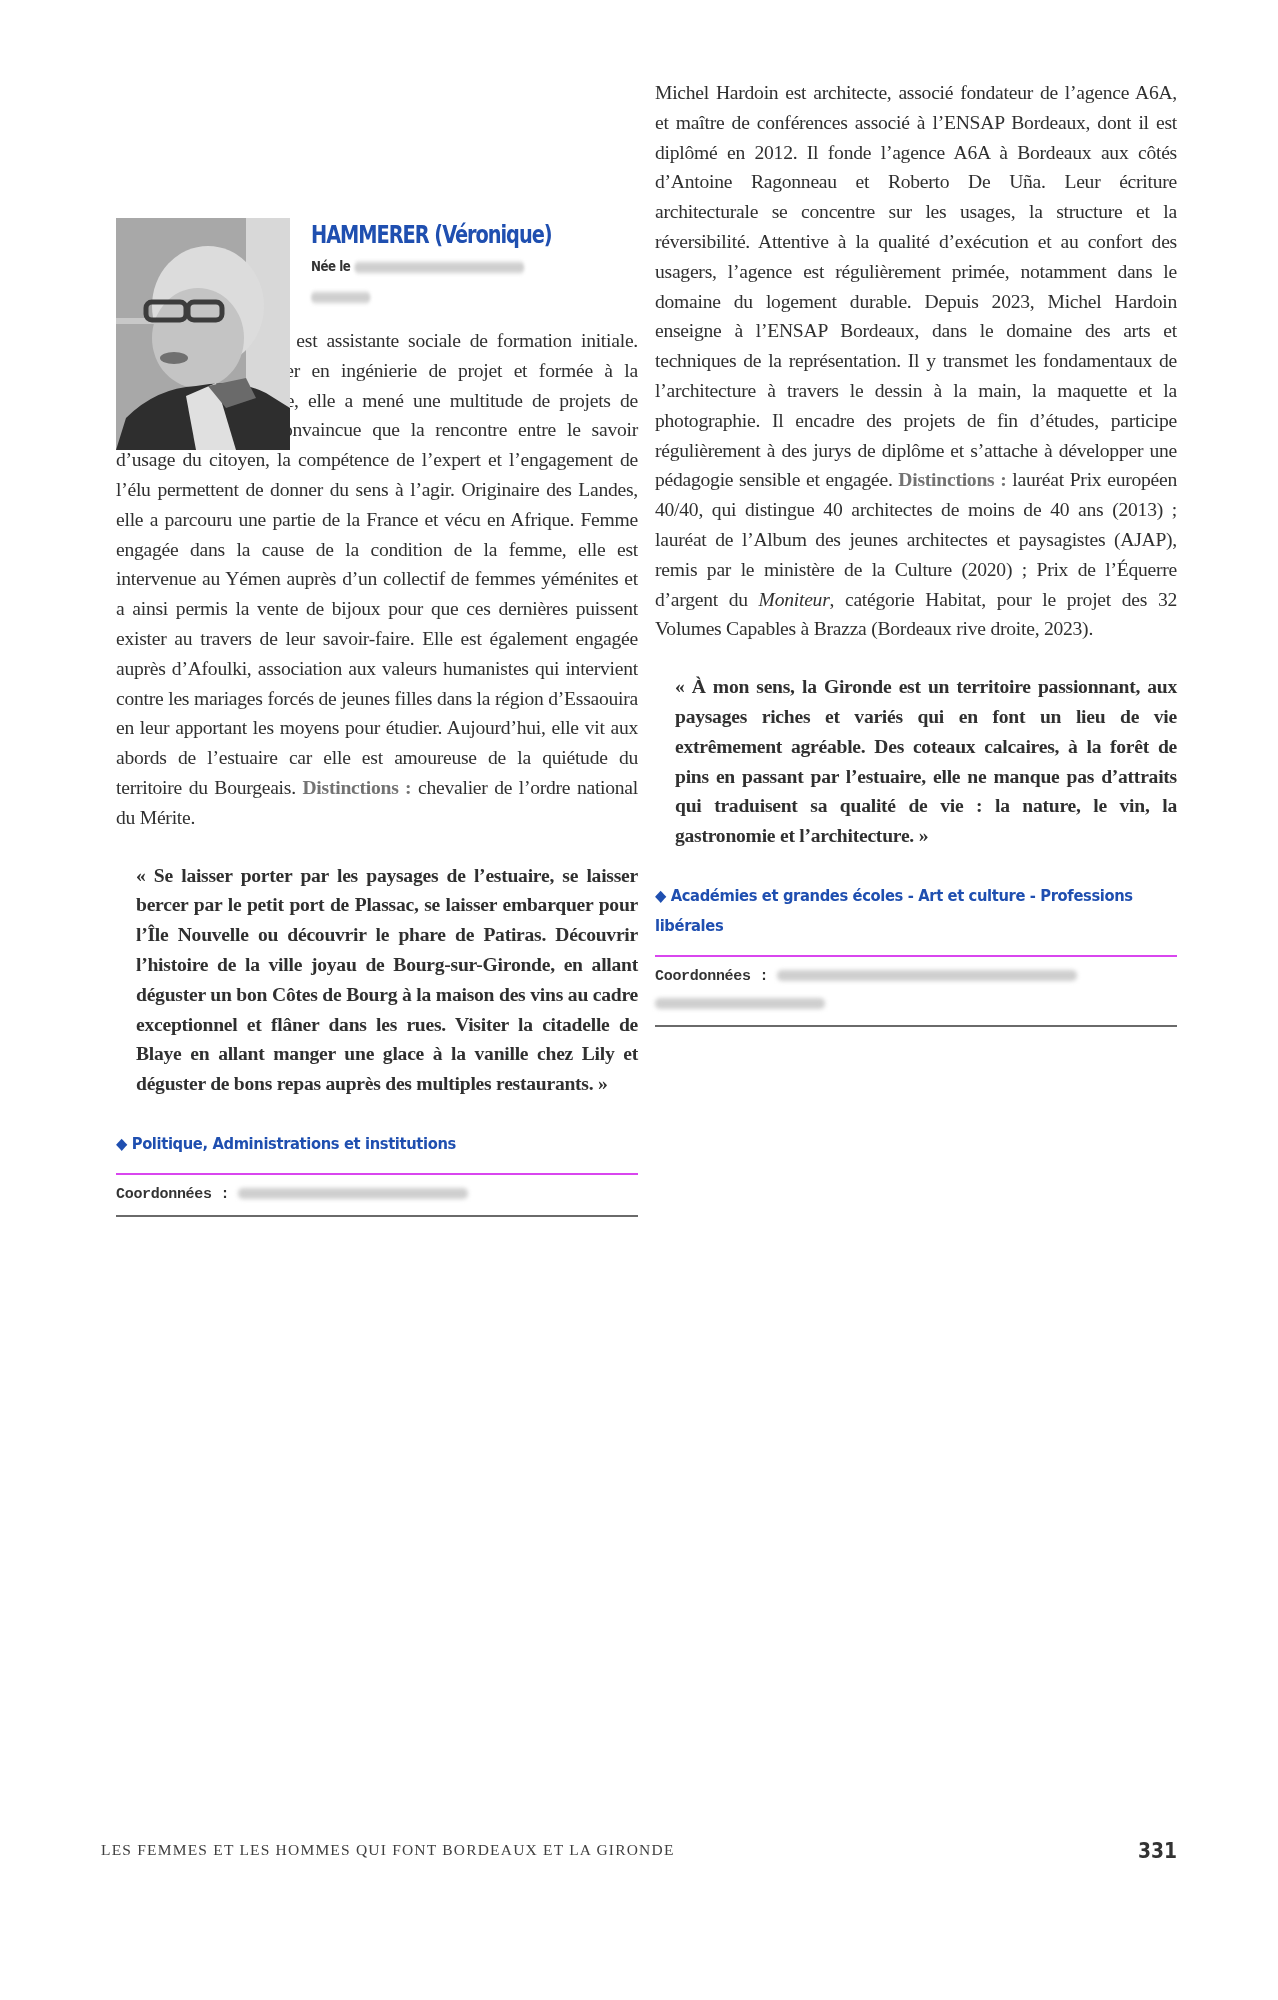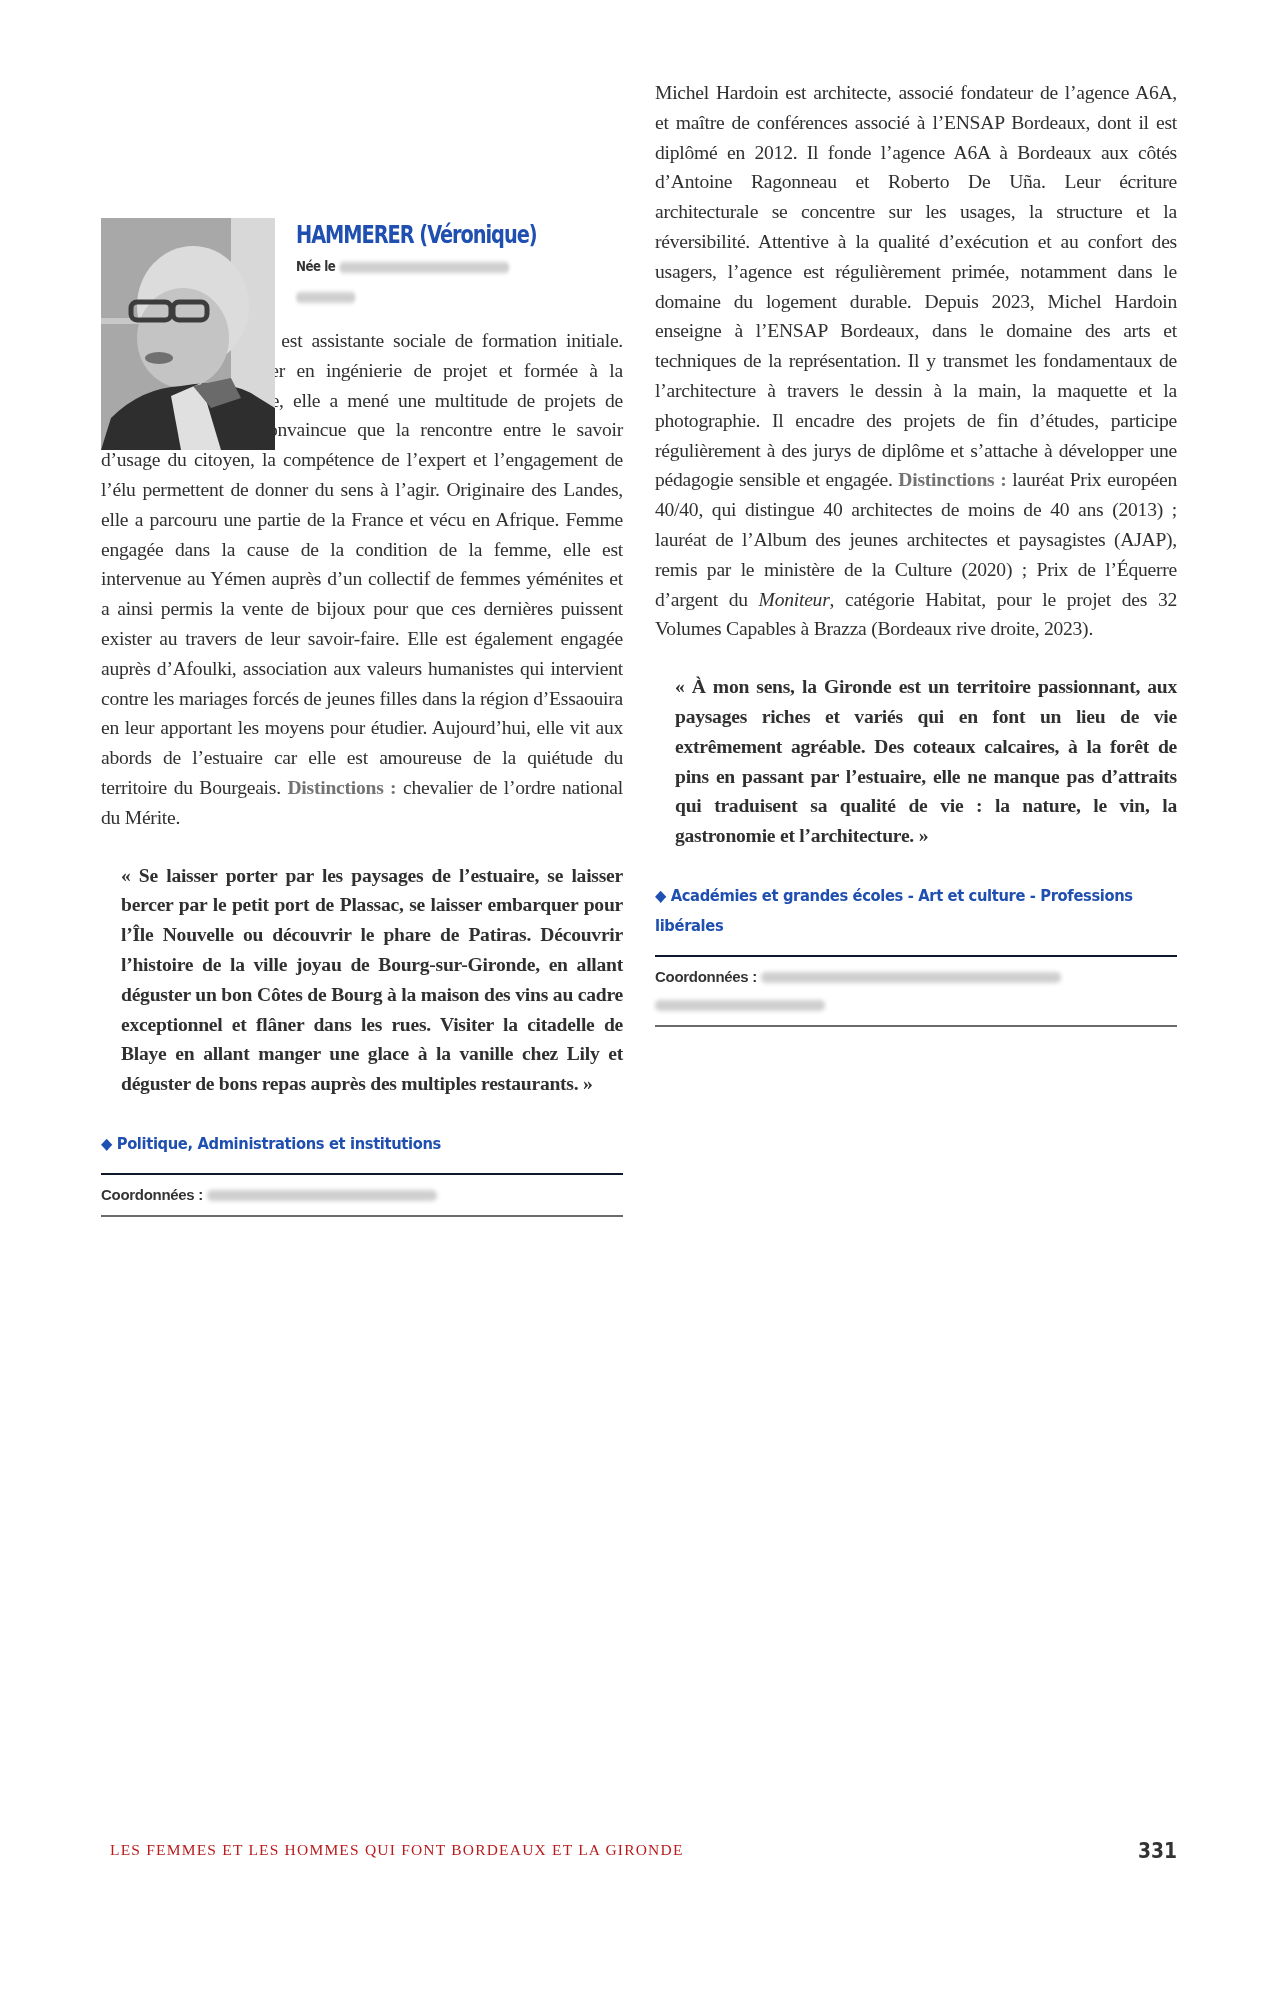--- a/index.html
+++ b/index.html
@@ -1,20 +1,20 @@
 <!DOCTYPE html>
 <html><head>
   <meta charset="utf-8">
   <style>
     * { box-sizing: border-box; margin: 0; padding: 0; }
     html, body { width: 1278px; height: 2000px; background: #ffffff; overflow: hidden; }
     body { position: relative; font-family: "Liberation Serif", serif; color: #2a2a2a; }
 
     .column { position: absolute; top: 218px; width: 522px; }
-    #col-left  { left: 101px; }
+    #col-left  { left: 116px; }
     #col-right { left: 655px; }
 
     .head { position: relative; height: 248px; }
     .photo {
       position: absolute; left: 0; top: 0; width: 174px; height: 232px;
       overflow: hidden; background: #9a9a9a;
     }
     .photo svg { display: block; width: 100%; height: 100%; }
 
     .head-text { position: absolute; left: 195px; top: 2px; right: 0; }
@@ -43,33 +43,33 @@
     .qa { margin-top: 28px; padding-left: 20px; }
     .question { font-style: italic; font-size: 18.5px; line-height: 29px; letter-spacing: -0.6px; color: #3a3a3a; }
     .answer { font-size: 19.6px; line-height: 29.8px; text-align: justify; letter-spacing: -0.25px; color: #303030; font-weight: bold; }
 
     .category {
       font-family: "DejaVu Sans", sans-serif; font-weight: bold; font-size: 16px;
       color: #1f4fb0; line-height: 30px; letter-spacing: -0.4px; margin-top: 30px;
       transform: scaleX(0.92); transform-origin: left center;
     }
     .coords {
-      margin-top: 14px; border-top: 2px solid #0f172a; border-bottom: 2px solid #6a6a6a;
-      padding: 6px 0 6px 0; font-family: Liberation Sans, sans-serif; font-size: 15px;
+      margin-top: 14px; border-top: 2px solid #d946ef; border-bottom: 2px solid #6a6a6a;
+      padding: 6px 0 6px 0; font-family: Liberation Mono, monospace; font-size: 15px;
       line-height: 28px; color: #333;
     }
     .coords .label { font-weight: bold; letter-spacing: -0.3px; }
 
     .footer {
       position: absolute; left: 101px; right: 101px; top: 1830px; height: 40px;
       display: flex; justify-content: space-between; align-items: center;
     }
     .running-title {
       font-family: "Liberation Serif", serif; font-size: 15.5px; letter-spacing: 1.2px;
-      color: #b91c1c; text-transform: uppercase; margin-left: 9px;
+      color: #404040; text-transform: uppercase;
     }
     .page-number {
       font-family: "DejaVu Sans", sans-serif; font-weight: bold; font-size: 22px; color: #333;
       transform: scaleX(0.85); transform-origin: right center;
     }
   </style>
 </head>
 <body>
 
 <div class="column" id="col-left">

